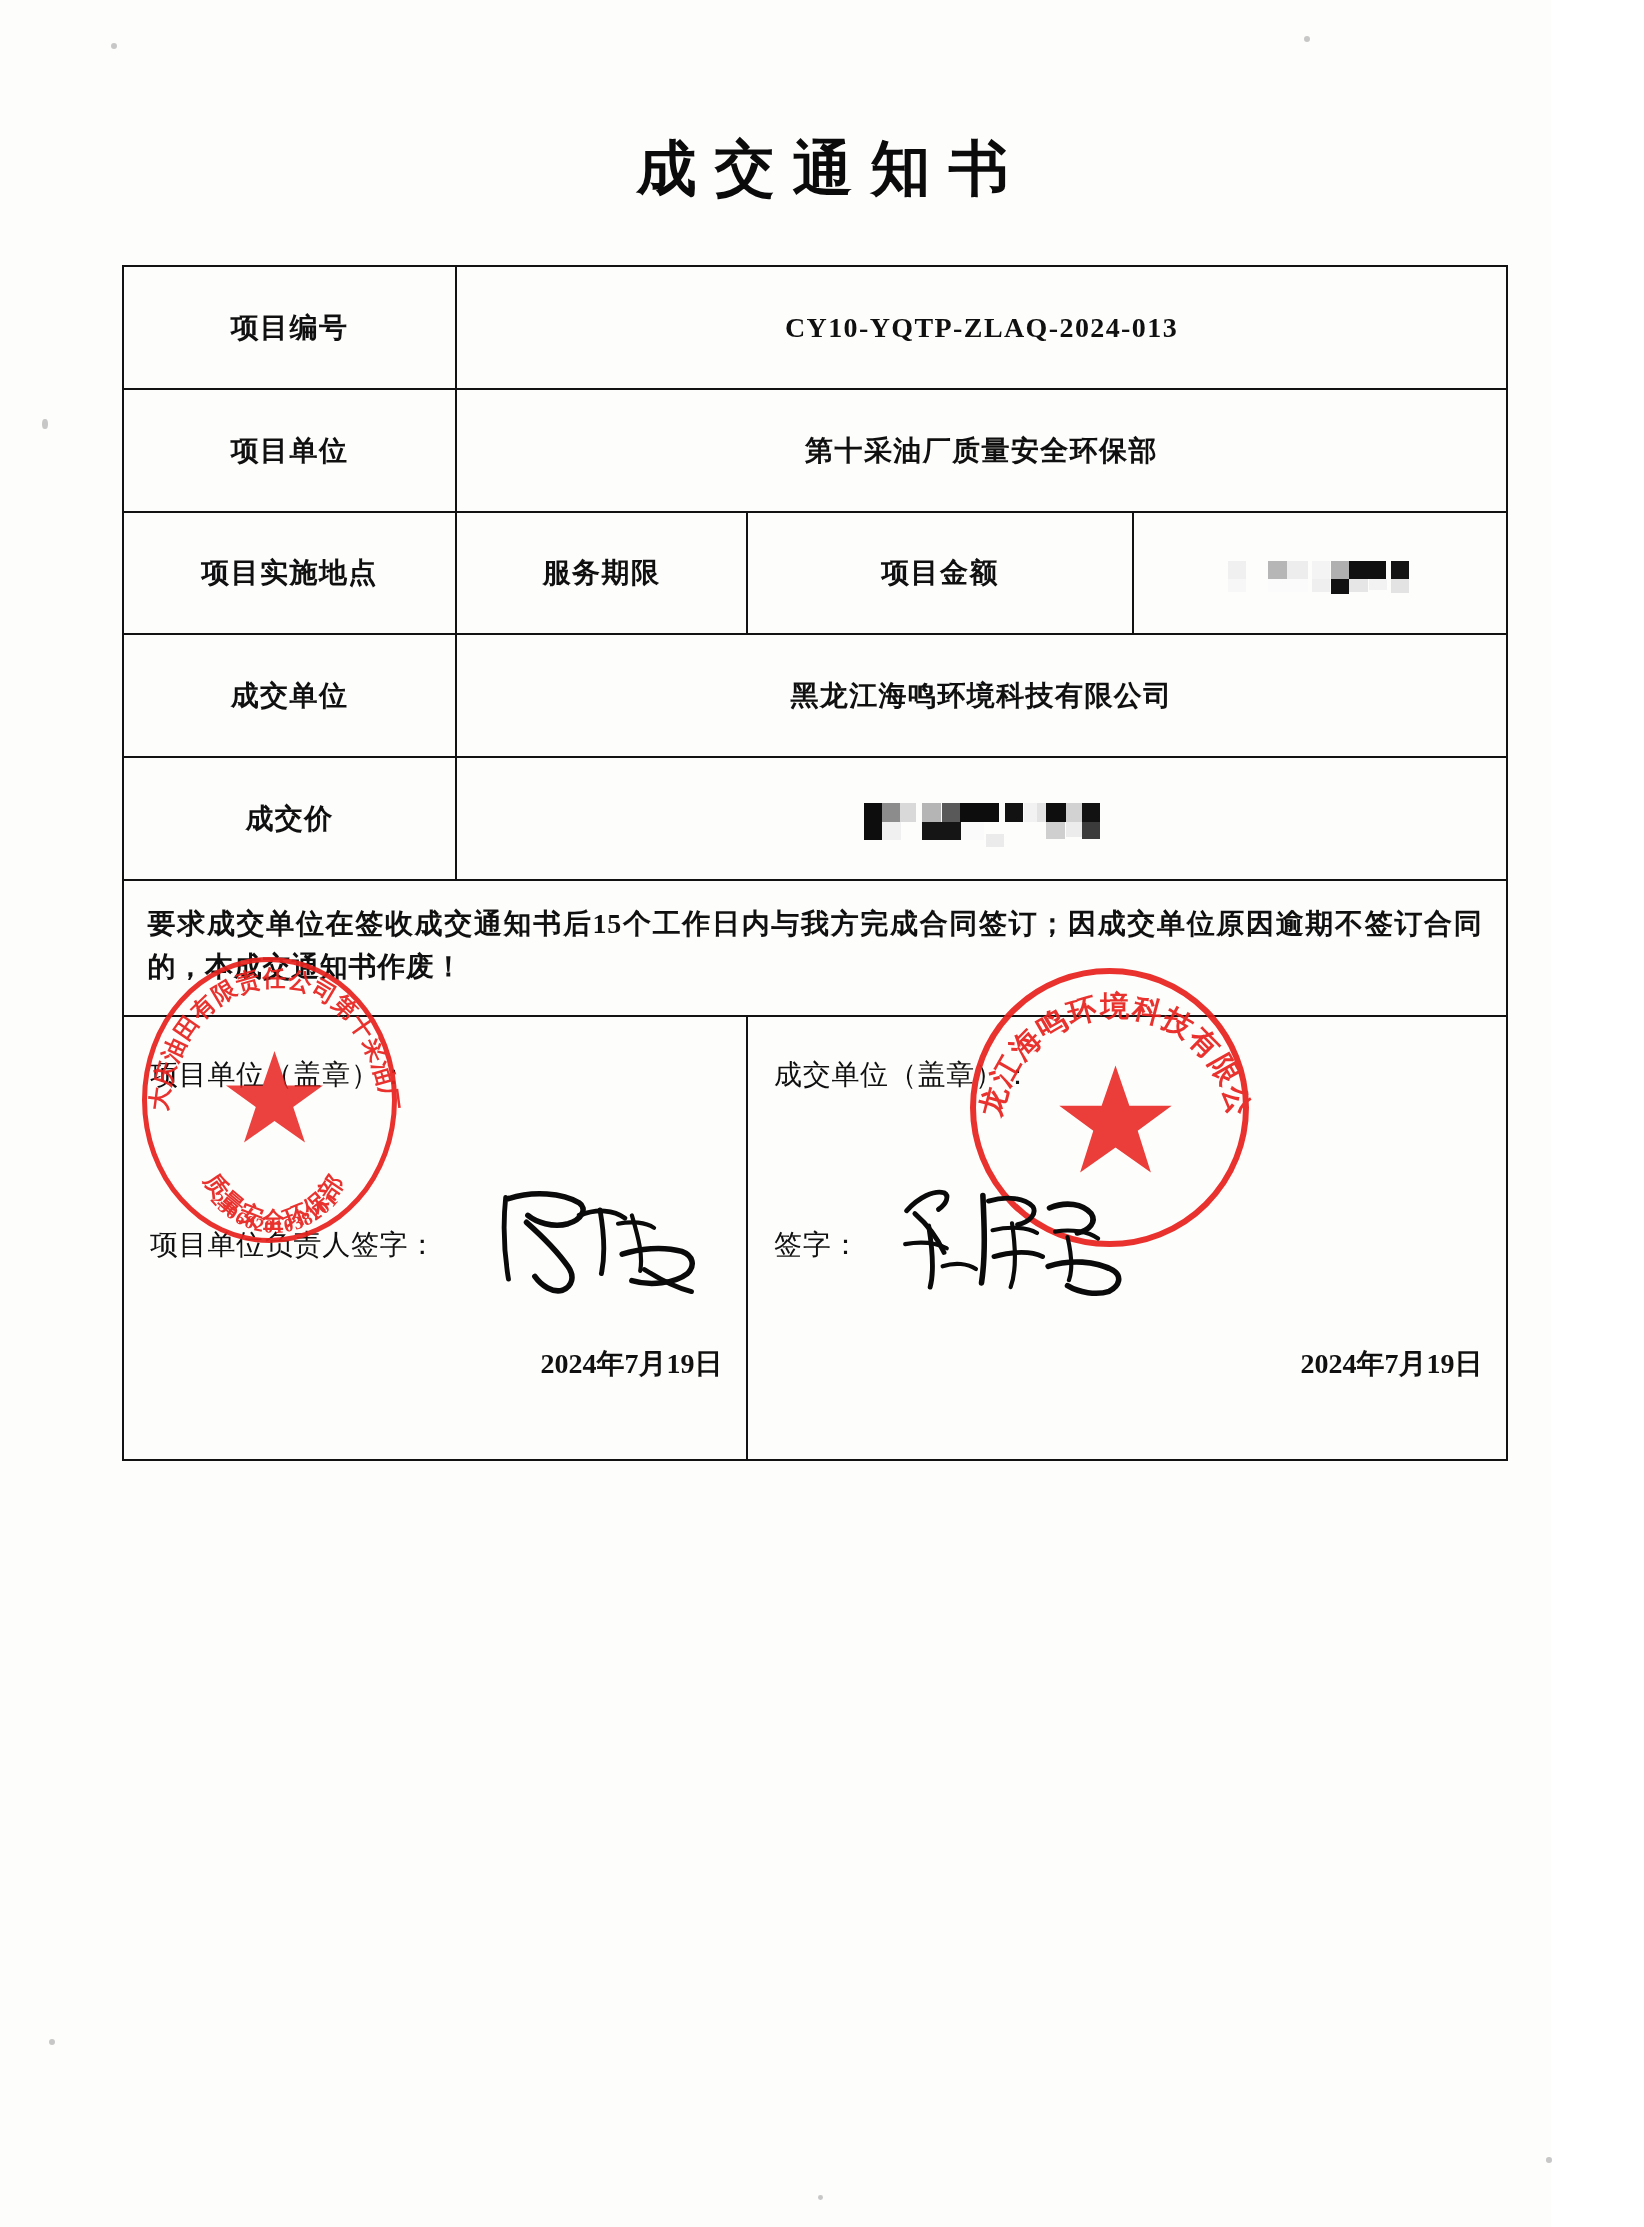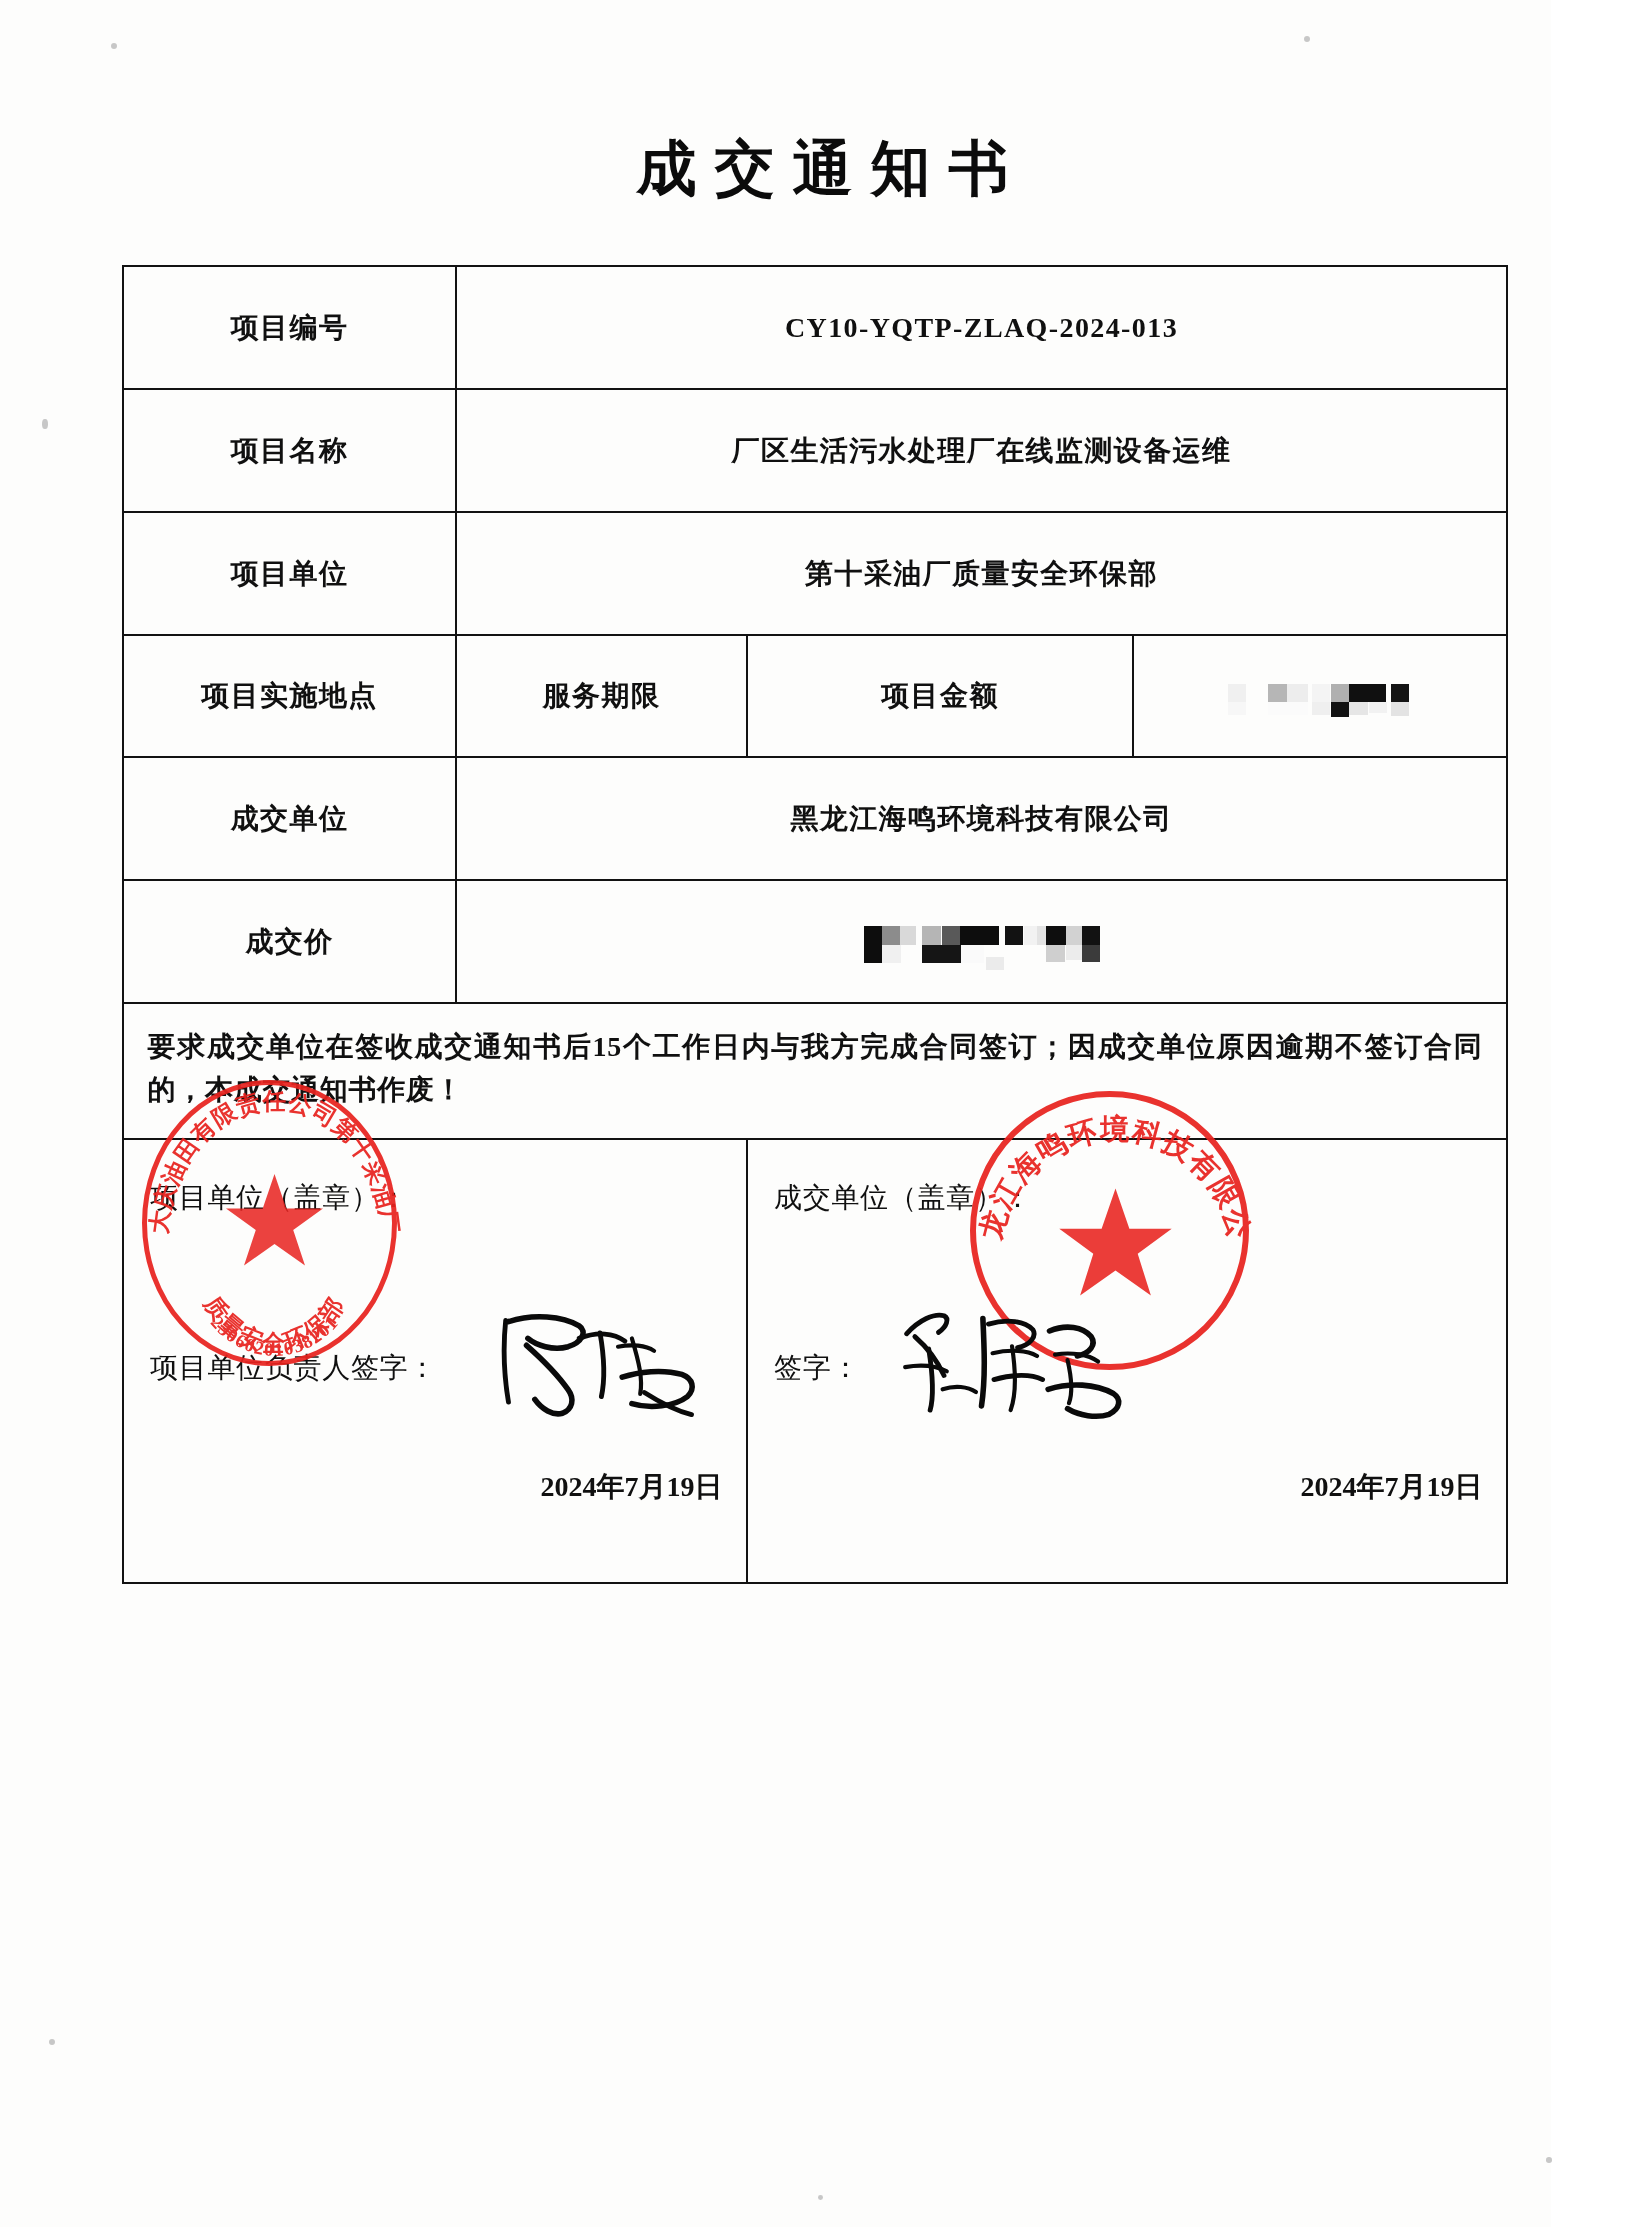--- a/index.html
+++ b/index.html
@@ -190,24 +190,20 @@
         <col style="width:386px;">
         <col style="width:374px;">
       </colgroup>
       <tbody>
 
         <tr>
           <td class="r-tall cell-label">项目编号</td>
           <td class="r-tall cell-value code-val" colspan="3">CY10-YQTP-ZLAQ-2024-013</td>
         </tr>
 
-        <tr>
-          <td class="r-tall cell-label">项目名称</td>
-          <td class="r-tall cell-value" colspan="3">厂区生活污水处理厂在线监测设备运维</td>
-        </tr>
 
         <tr>
           <td class="r-tall cell-label">项目单位</td>
           <td class="r-tall cell-value" colspan="3">第十采油厂质量安全环保部</td>
         </tr>
 
 
         <tr>
           <td class="r-mid cell-label">项目实施地点</td>
           <td class="r-mid cell-value">服务期限</td>

